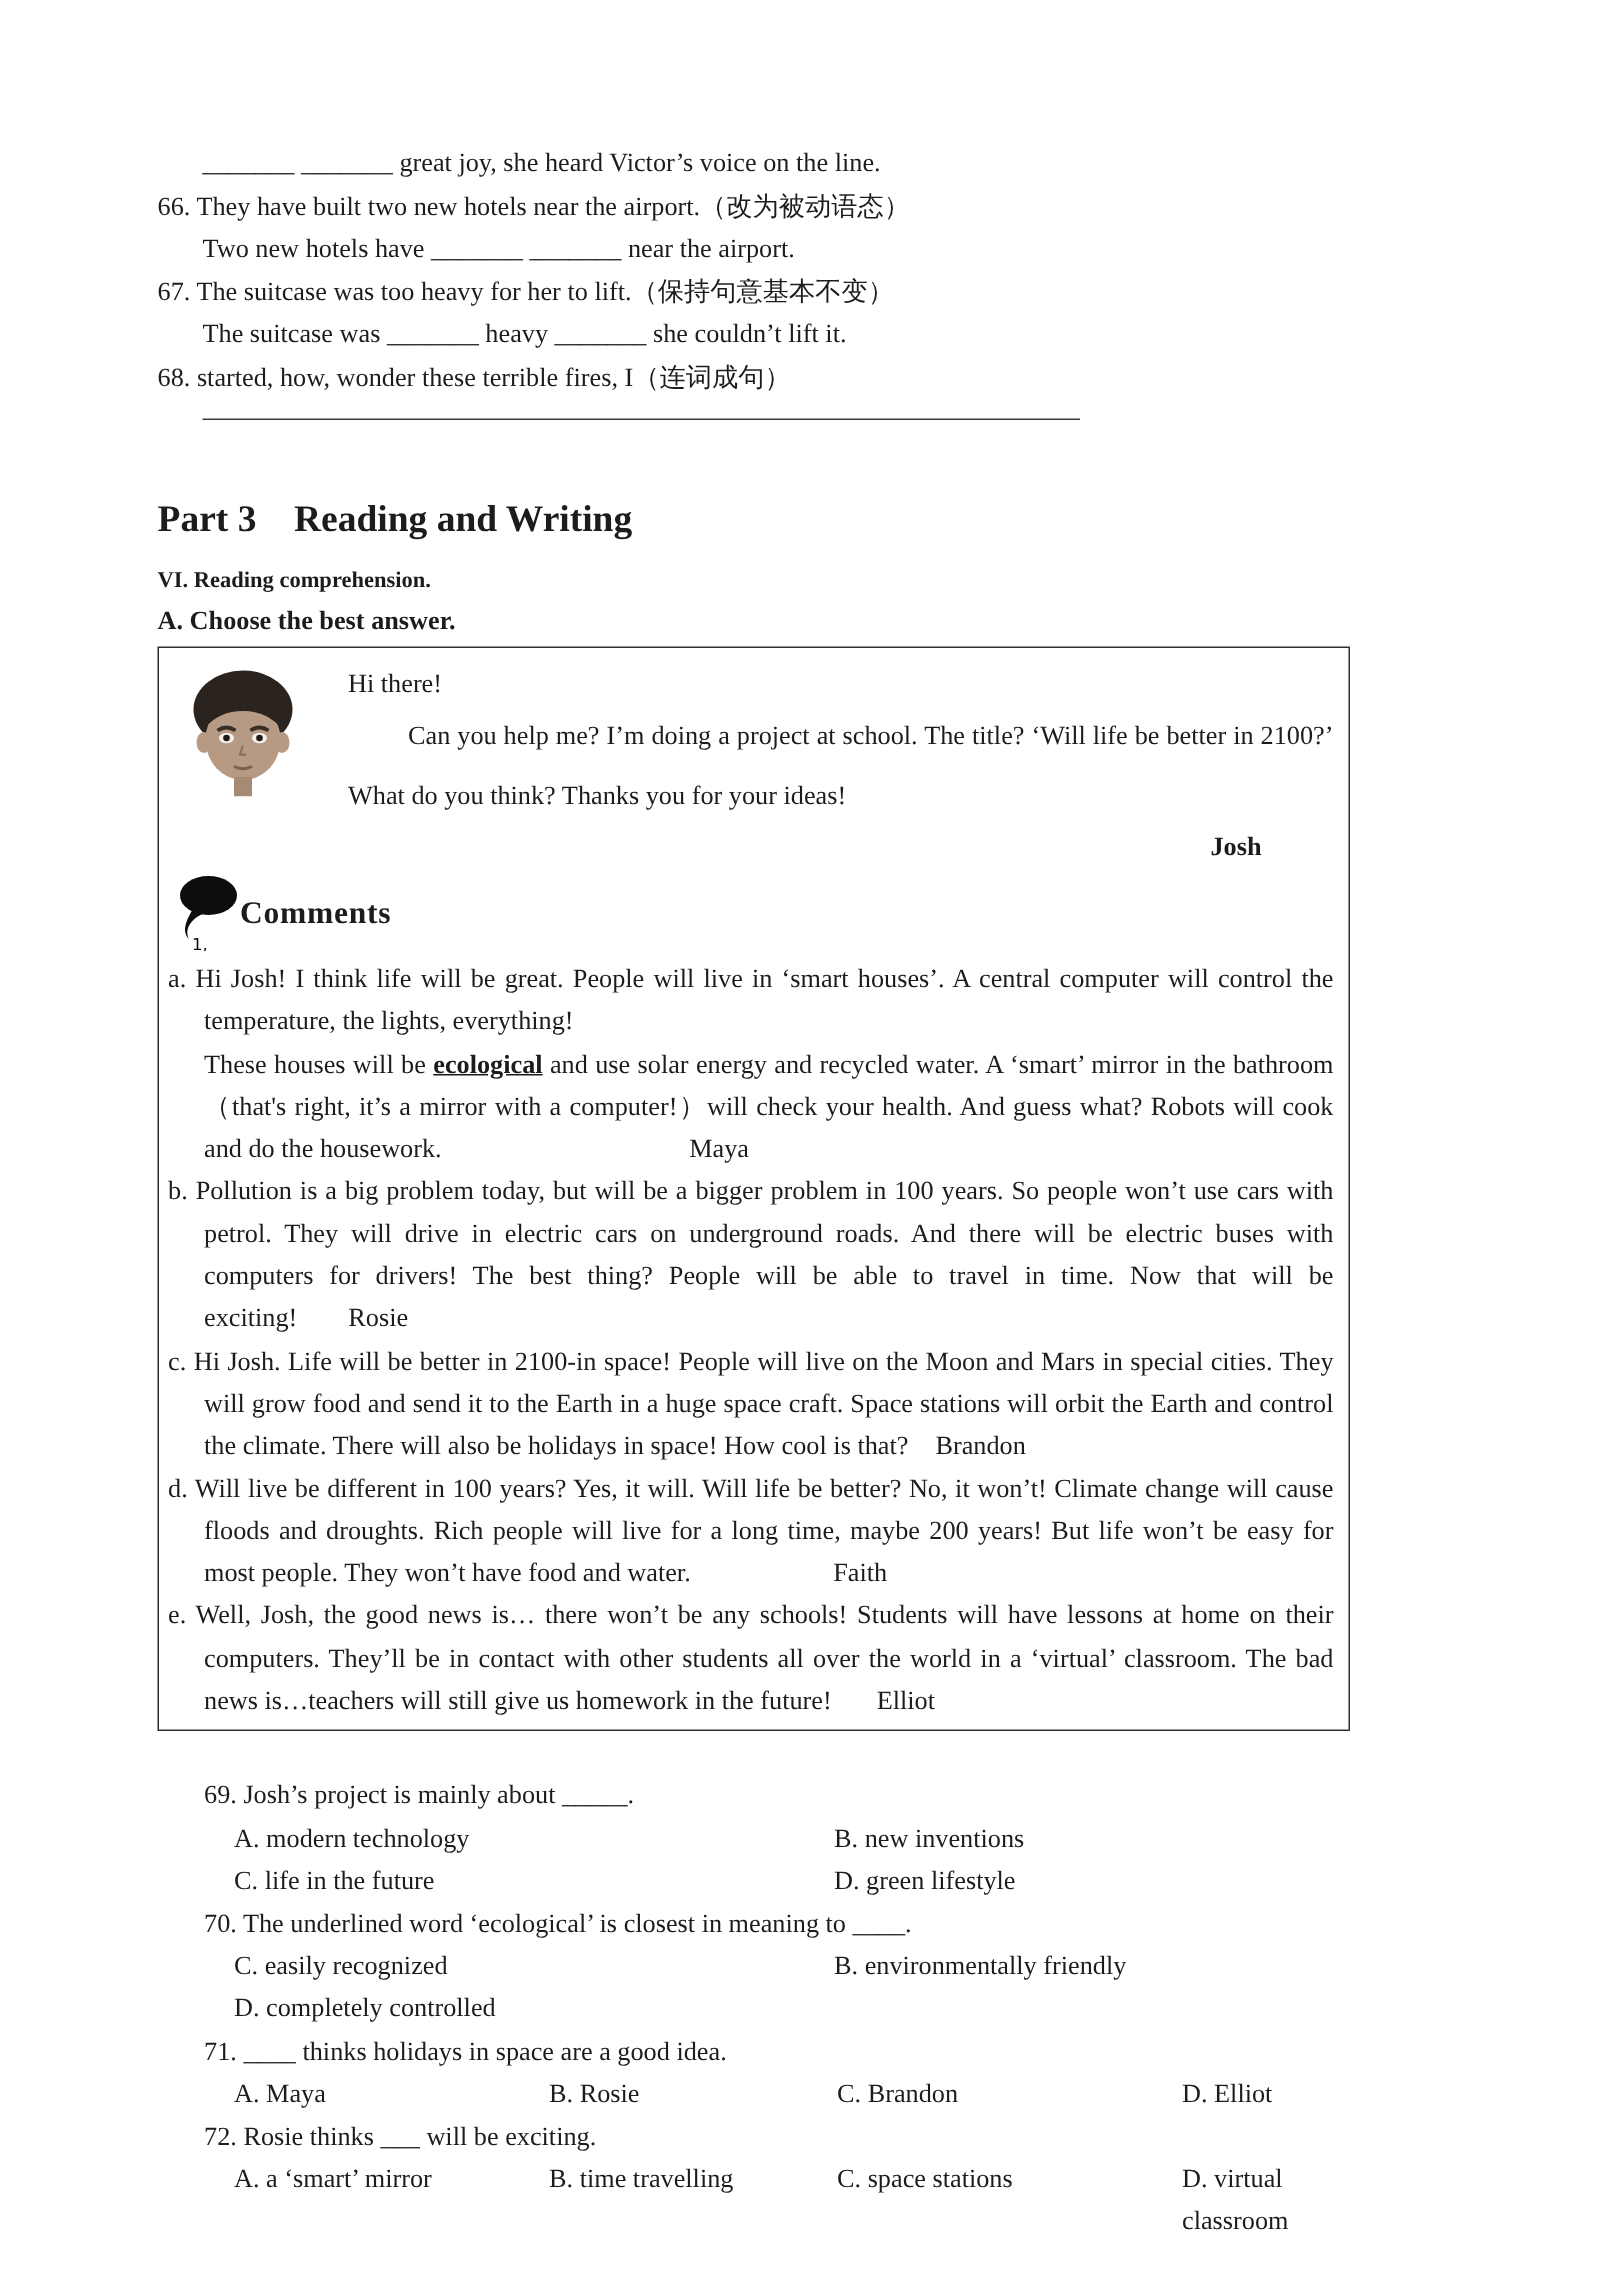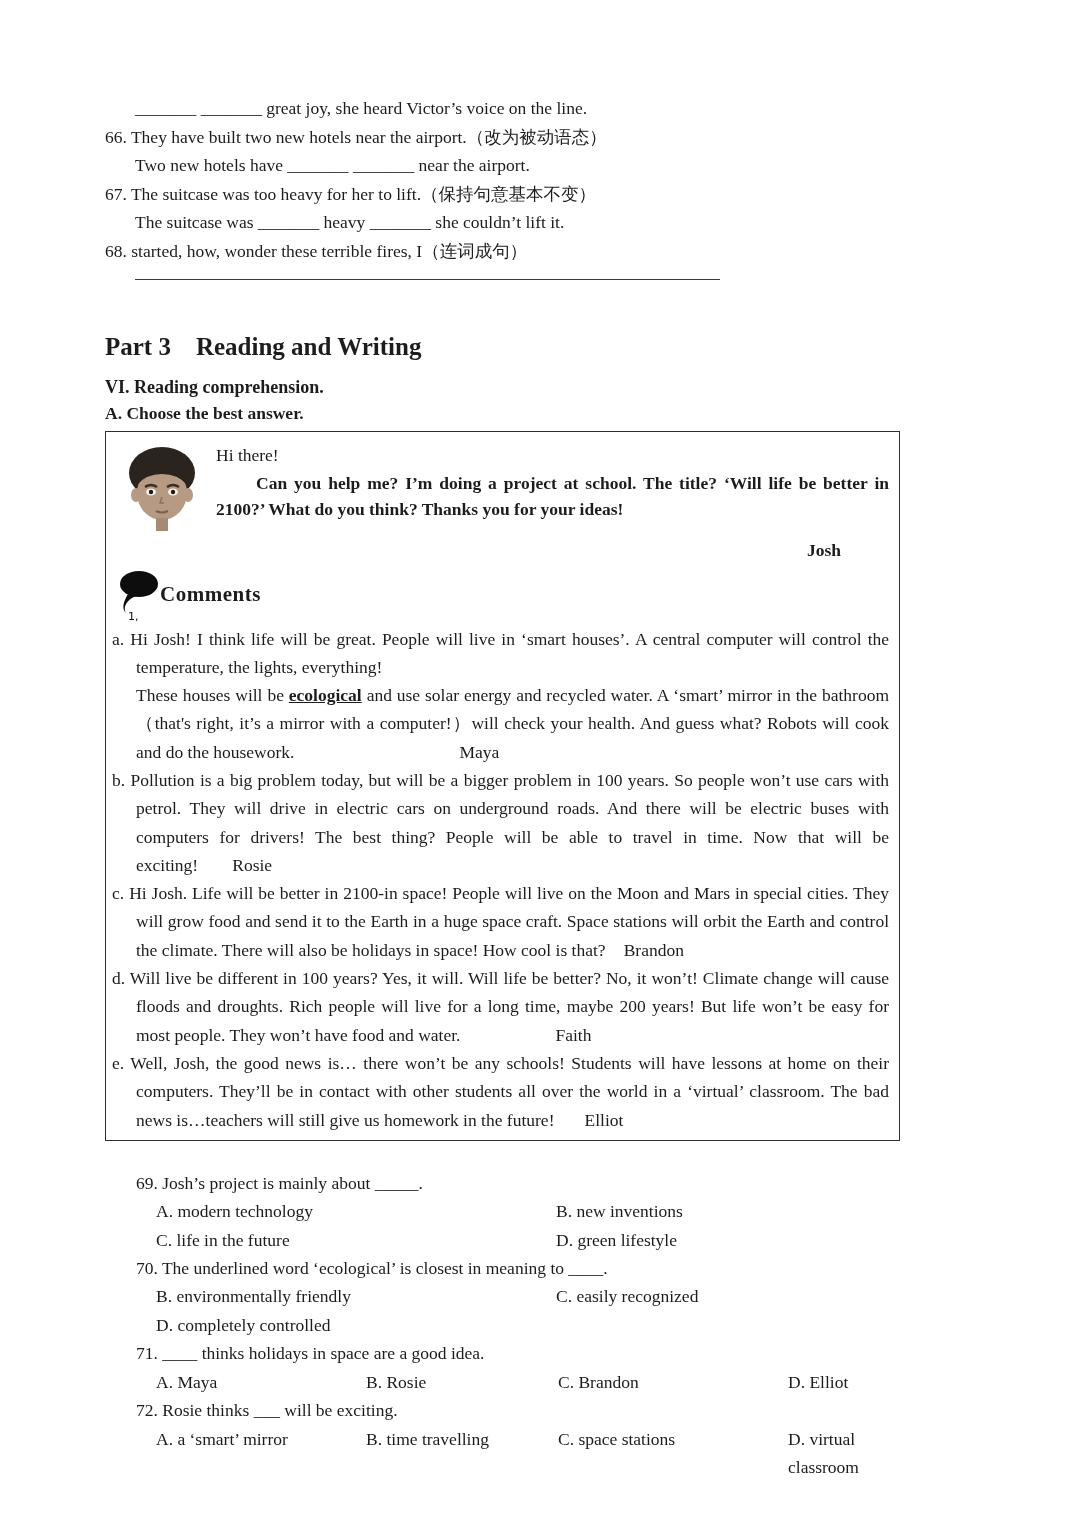--- a/index.html
+++ b/index.html
@@ -29,39 +29,39 @@
 
   
   .part-title {
     margin: 50px 0 0 0;
     font-size: 25px; font-weight: bold;
     text-align: left; line-height: 34px;
     white-space: pre;
   }
   .sec-heading {
     margin: 10px 0 0 0;
-    font-size: 18px; font-weight: bold; line-height: 27px;
+    font-size: 15px; font-weight: bold; line-height: 27px;
   }
   .subsec-heading {
     margin: 0;
     font-size: 17.5px; font-weight: bold; line-height: 25px;
   }
 
   
   .reading-box {
     margin-top: 5px;
     border: 1.6px solid #2f2f2f;
     padding: 9px 10px 6px 6px;
     font-size: 17.5px;
   }
-  .msg-row { display: flex; }
+  .msg-row { display: flex; gap: 16px; }
   .avatar-cell { flex: 0 0 104px; padding: 2px 0 0 10px; }
   .msg-text { flex: 1; }
   .greet-line { line-height: 28.5px; }
-  .msg-body { line-height: 26px; text-indent: 40px; text-align: justify; font-weight: bold; }
+  .msg-body { line-height: 40px; text-indent: 40px; text-align: justify; }
   .josh-name { text-align: right; font-weight: bold; line-height: 28.5px; padding-right: 48px; }
 
   .comments-header { margin: 4px 0 4px 6px; display: flex; align-items: center; height: 52px; }
   .comments-label {
     font-family: Liberation Serif, serif;
     font-weight: bold; font-size: 21px; letter-spacing: .5px;
   }
 
   .c-para { line-height: 28.3px; text-align: justify; padding-left: 24px; }
   .c-para.hang { text-indent: -24px; }
@@ -179,22 +179,22 @@
         <span class="opt">A. modern technology</span>
         <span class="opt">B. new inventions</span>
         <span class="opt">C. life in the future</span>
         <span class="opt">D. green lifestyle</span>
       </div>
     </div>
 
     <div class="q-block">
       <div class="q-stem">70. The underlined word ‘ecological’ is closest in meaning to ____.</div>
       <div class="opts cols2">
+        <span class="opt">C. easily recognized</span>
         <span class="opt">B. environmentally friendly</span>
-        <span class="opt">C. easily recognized</span>
         <span class="opt">D. completely controlled</span>
       </div>
     </div>
 
     <div class="q-block">
       <div class="q-stem">71. ____ thinks holidays in space are a good idea.</div>
       <div class="opts cols4">
         <span class="opt">A. Maya</span>
         <span class="opt">B. Rosie</span>
         <span class="opt">C. Brandon</span>

